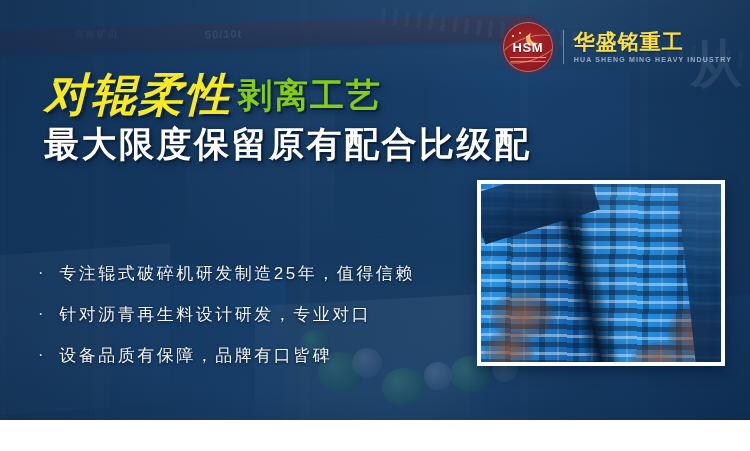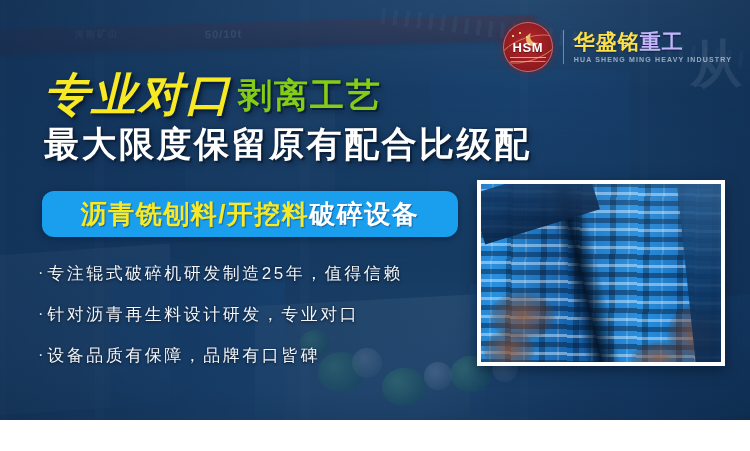--- a/index.html
+++ b/index.html
@@ -210,21 +210,21 @@
     background: rgba(215,225,235,0.45);
   }
   .logo-text { line-height: 1; }
   .logo-cn {
     font-size: 21px;
     font-weight: bold;
     letter-spacing: 1px;
     white-space: nowrap;
   }
   .logo-cn .w { color: #fde047; text-shadow: 0 1px 2px rgba(0,0,0,0.45); }
-  .logo-cn .r { color: #c4b5fd; text-shadow: 0 1px 2px rgba(0,0,0,0.45); margin-top: 33px; }
+  .logo-cn .r { color: #fde047; text-shadow: 0 1px 2px rgba(0,0,0,0.45); margin-top: 33px; }
   .logo-en {
     margin-top: 4px;
     font-size: 7px;
     font-weight: bold;
     letter-spacing: 1.15px;
     color: rgba(225,235,245,0.62);
     white-space: nowrap;
   }
   .watermark {
     position: absolute;
@@ -325,20 +325,21 @@
     margin-right: 4px;
     line-height: 1;
     text-shadow: 0 1px 2px rgba(5,20,40,0.8);
   }
   .bullet-text {
     font-size: 17px;
     color: #f2f6fb;
     letter-spacing: 2.5px;
     white-space: nowrap;
     text-shadow: 0 1px 3px rgba(5,20,40,0.85), 0 0 1px rgba(8,26,50,0.9);
+    margin-left: 12px;
   }
 
   
   .product {
     position: absolute;
     left: 477px;
     top: 180px;
     width: 248px;
     height: 186px;
     background: #ffffff;
@@ -465,30 +466,25 @@
     <div class="logo-text">
       <div class="logo-cn">
         <span class="w">华盛铭</span><span class="r">重工</span>
       </div>
       <div class="logo-en">HUA SHENG MING HEAVY INDUSTRY</div>
     </div>
   </div>
 
   <div class="headline">
     <div class="headline-row">
-      <span class="h-accent">专业对口</span><span class="h-plain">剥离工艺</span>
+      <span class="h-accent">对辊柔性</span><span class="h-plain">剥离工艺</span>
     </div>
     <div class="headline-row2">最大限度保留原有配合比级配</div>
   </div>
 
-  <div class="pill">
-    <div class="pill-text">
-      <span class="y">沥青铣刨料/开挖料</span><span class="w">破碎设备</span>
-    </div>
-  </div>
 
   <div class="bullets">
     <div class="bullet">
       <span class="bullet-dot">·</span>
       <span class="bullet-text">专注辊式破碎机研发制造25年，值得信赖</span>
     </div>
     <div class="bullet">
       <span class="bullet-dot">·</span>
       <span class="bullet-text">针对沥青再生料设计研发，专业对口</span>
     </div>

